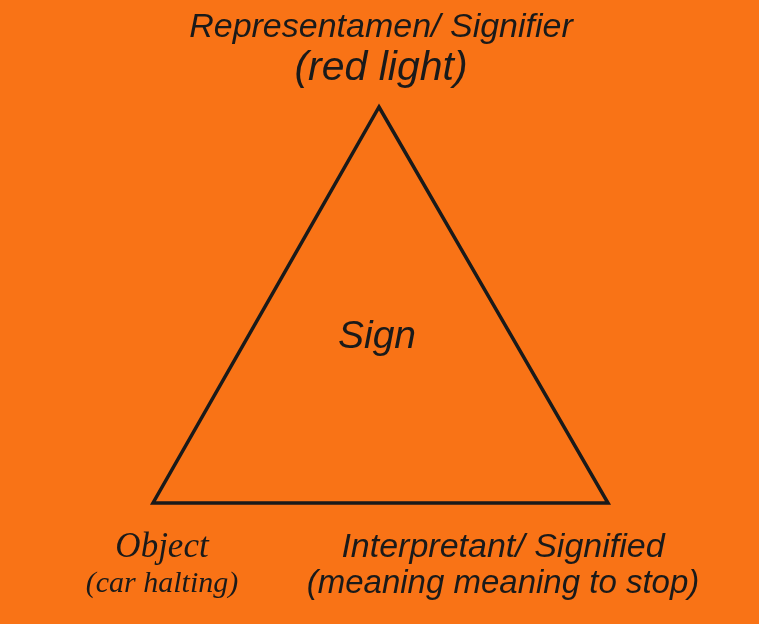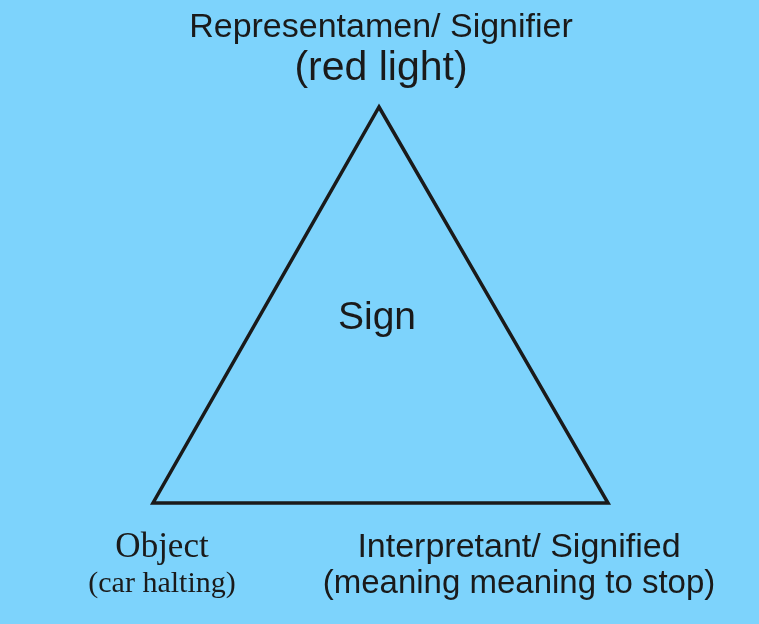--- a/index.html
+++ b/index.html
@@ -41,59 +41,59 @@
     transform: translateX(-50%);
     font-size: 34px;
   }
   #label-representamen .line-2 {
     font-size: 41px;
   }
 
   
   #label-sign {
     left: 377px;
-    top: 294px;
+    top: 313px;
     transform: translateX(-50%);
     font-size: 39px;
   }
 
   
   #label-object {
     left: 162px;
     top: 526px;
     transform: translateX(-50%);
     font-size: 35px;
   }
   #label-object .line-2 {
     font-size: 30px;
   }
 
   
   #label-interpretant {
-    left: 519px;
+    left: 503px;
     top: 526px;
     transform: translateX(-50%);
     font-size: 34px;
   }
   #label-interpretant .line-2 {
     font-size: 33px;
   }
 
   #triangle-svg {
     position: absolute;
     left: 0;
     top: 0;
     width: 759px;
     height: 624px;
   }
 </style>
 </head>
 <body>
 
-<div id="canvas" style="background: #7dd3fc;">
+<div id="canvas" style="background: #f97316; font-style: italic;">
 
   <svg id="triangle-svg" viewBox="0 0 759 624" xmlns="http://www.w3.org/2000/svg">
     <polygon points="379,107 608,503 153,503" fill="none" stroke="#1a1a1a" stroke-width="3.5" stroke-linejoin="miter"></polygon>
   </svg>
 
   <div class="label sans" id="label-representamen">
     <span class="line line-1">Representamen/ Signifier</span>
     <span class="line line-2">(red light)</span>
   </div>
 

